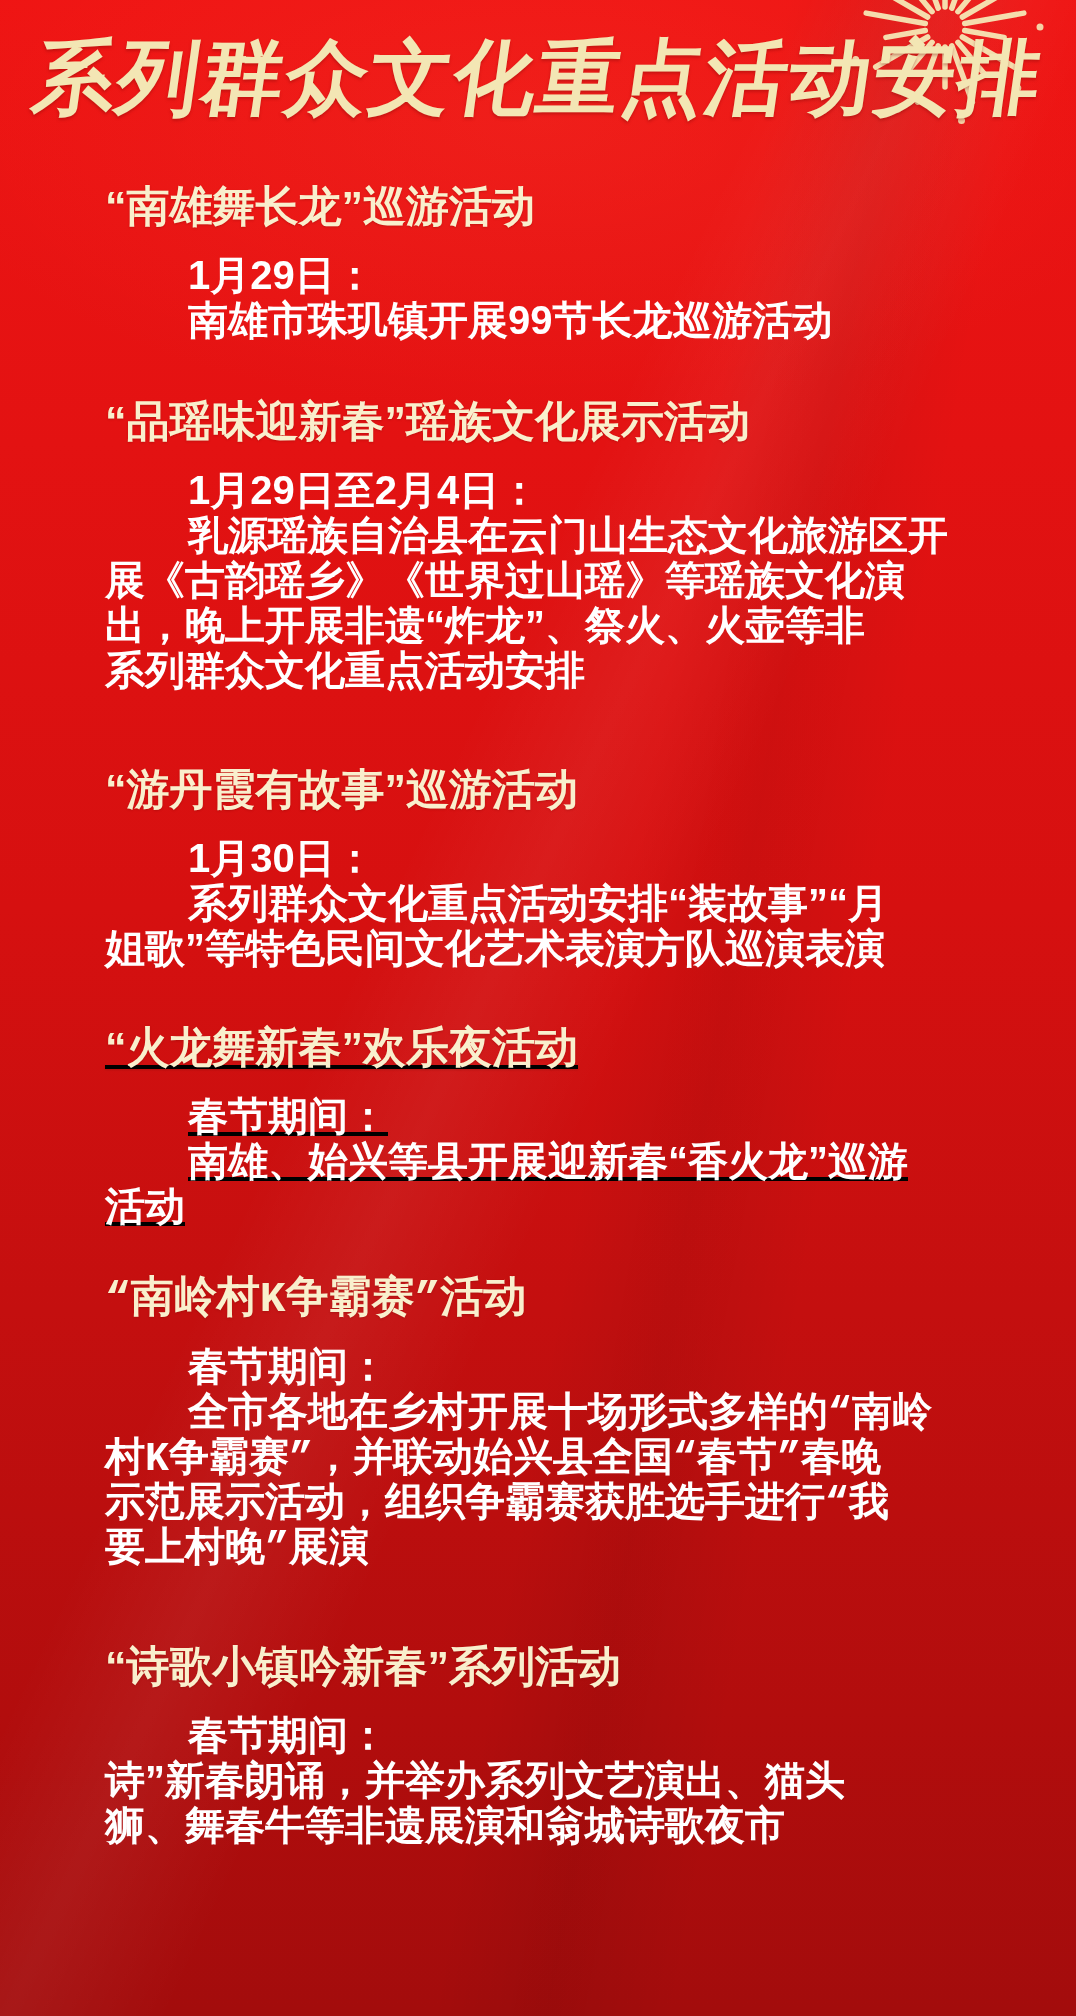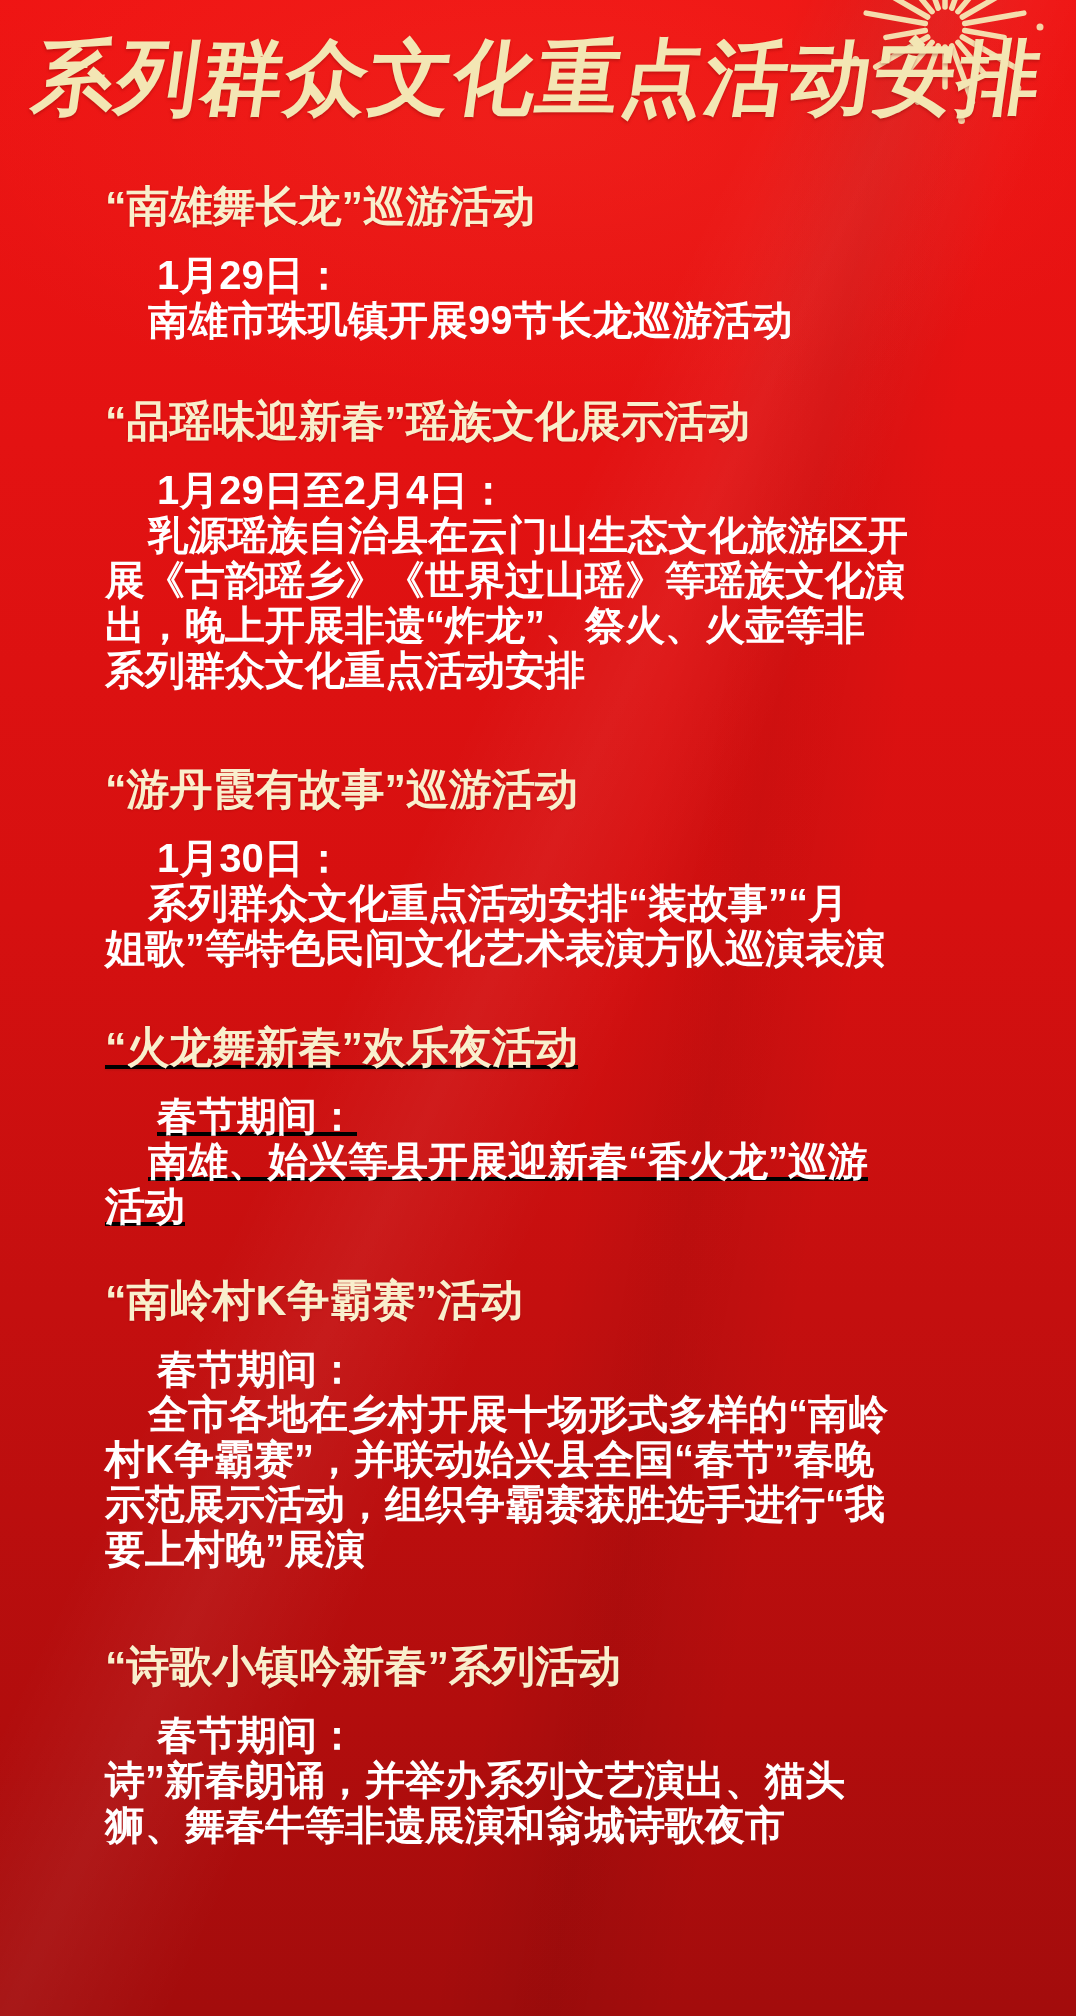--- a/index.html
+++ b/index.html
@@ -27,29 +27,29 @@
     text-shadow:0 2px 3px rgba(120,10,5,0.35);
   }
   .fireworks{position:absolute;top:0;left:0;pointer-events:none;}
   .section{position:absolute;left:105px;width:930px;}
   .sec-heading{
     font-size:43px;line-height:46px;font-weight:700;
     color:#f9efcd;white-space:nowrap;
     text-shadow:0 1px 2px rgba(120,10,5,0.3);
   }
   .sec-date{
-    margin-left:52px;margin-top:24px;
+    margin-left:83px;margin-top:24px;
     font-size:40px;line-height:45px;font-weight:600;color:#ffffff;white-space:nowrap;
   }
   .body-line{
     font-size:40px;line-height:45px;font-weight:600;color:#ffffff;white-space:nowrap;
   }
-  .body-line.first{margin-left:43px;}
+  .body-line.first{margin-left:83px;}
   #s1{top:183px;} #s2{top:398px;} #s3{top:766px;}
-  #s4{top:1024px;text-decoration:underline;} #s5{top:1277px;} #s6{top:1643px;}
+  #s4{top:1024px;text-decoration:underline;} #s5{top:1277px;font-family:Liberation Mono, monospace;} #s6{top:1643px;}
 </style>
 </head>
 <body>
 
 <div class="texture"></div>
 
 <svg class="fireworks" width="1076" height="170" viewBox="0 0 1076 170">
   <g stroke="#f6e7b5" stroke-width="5.5" stroke-linecap="round" opacity="0.95">
     <line x1="945" y1="7" x2="945" y2="-53"></line>
     <line x1="951.8" y1="8.2" x2="965.5" y2="-29.4"></line>

